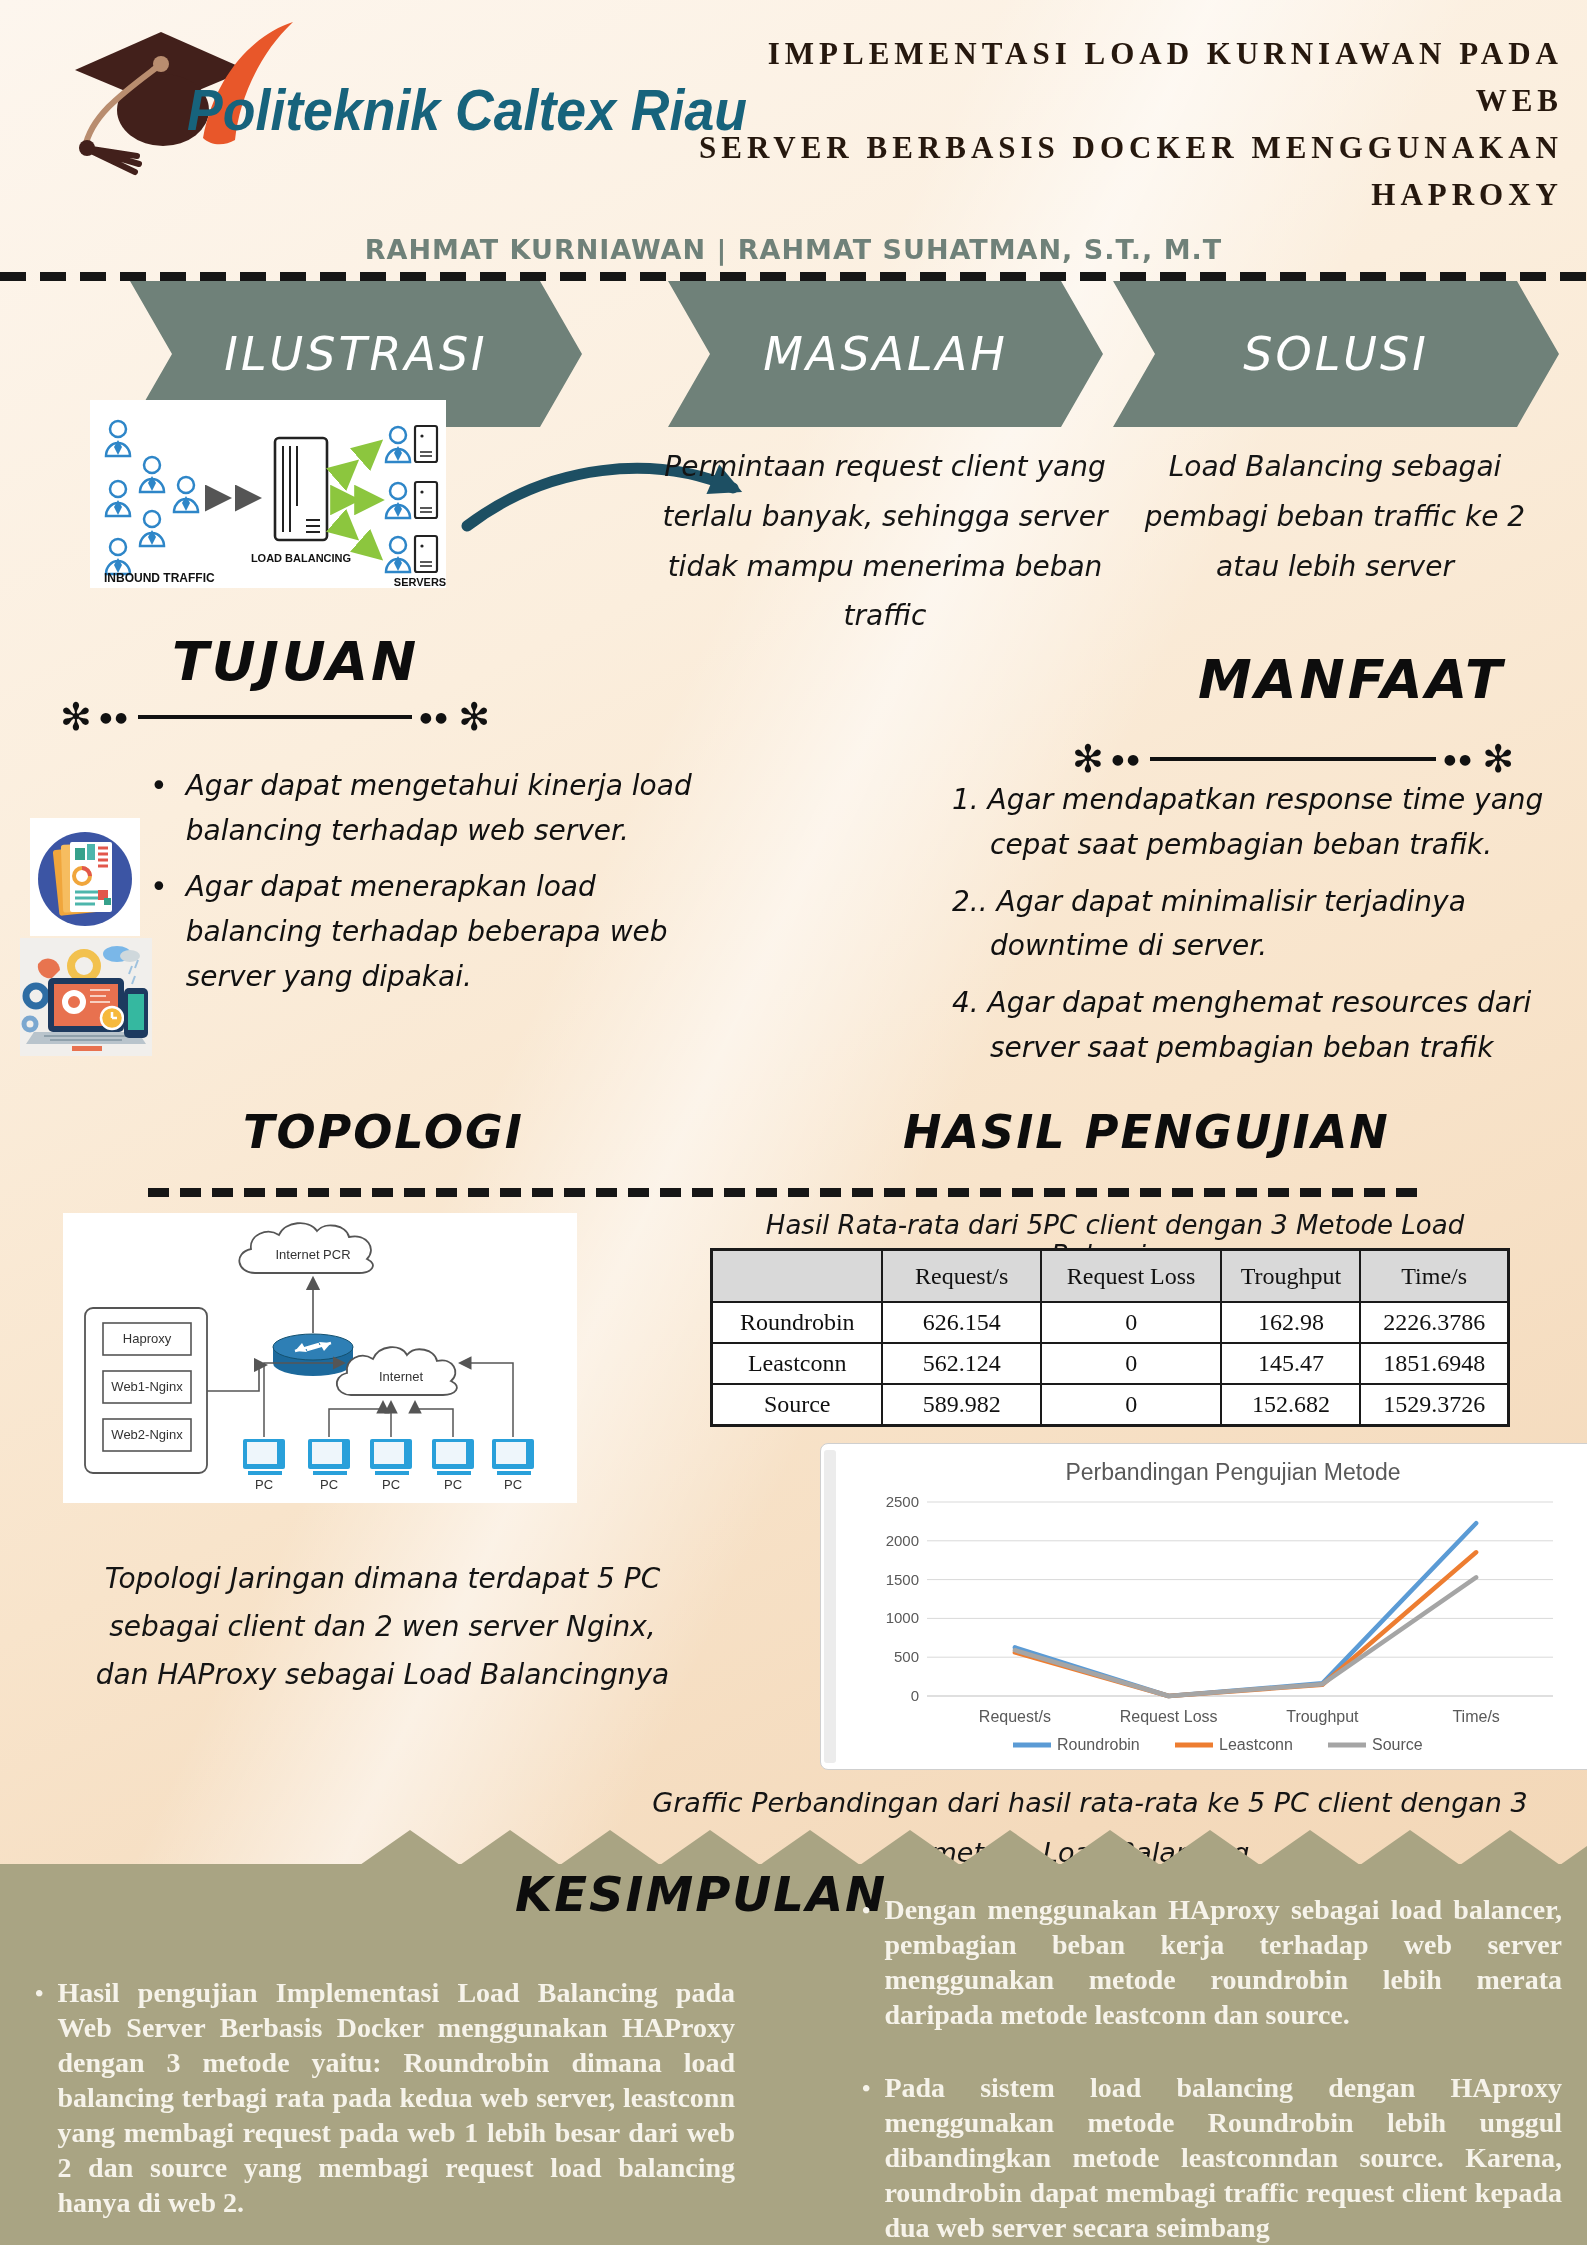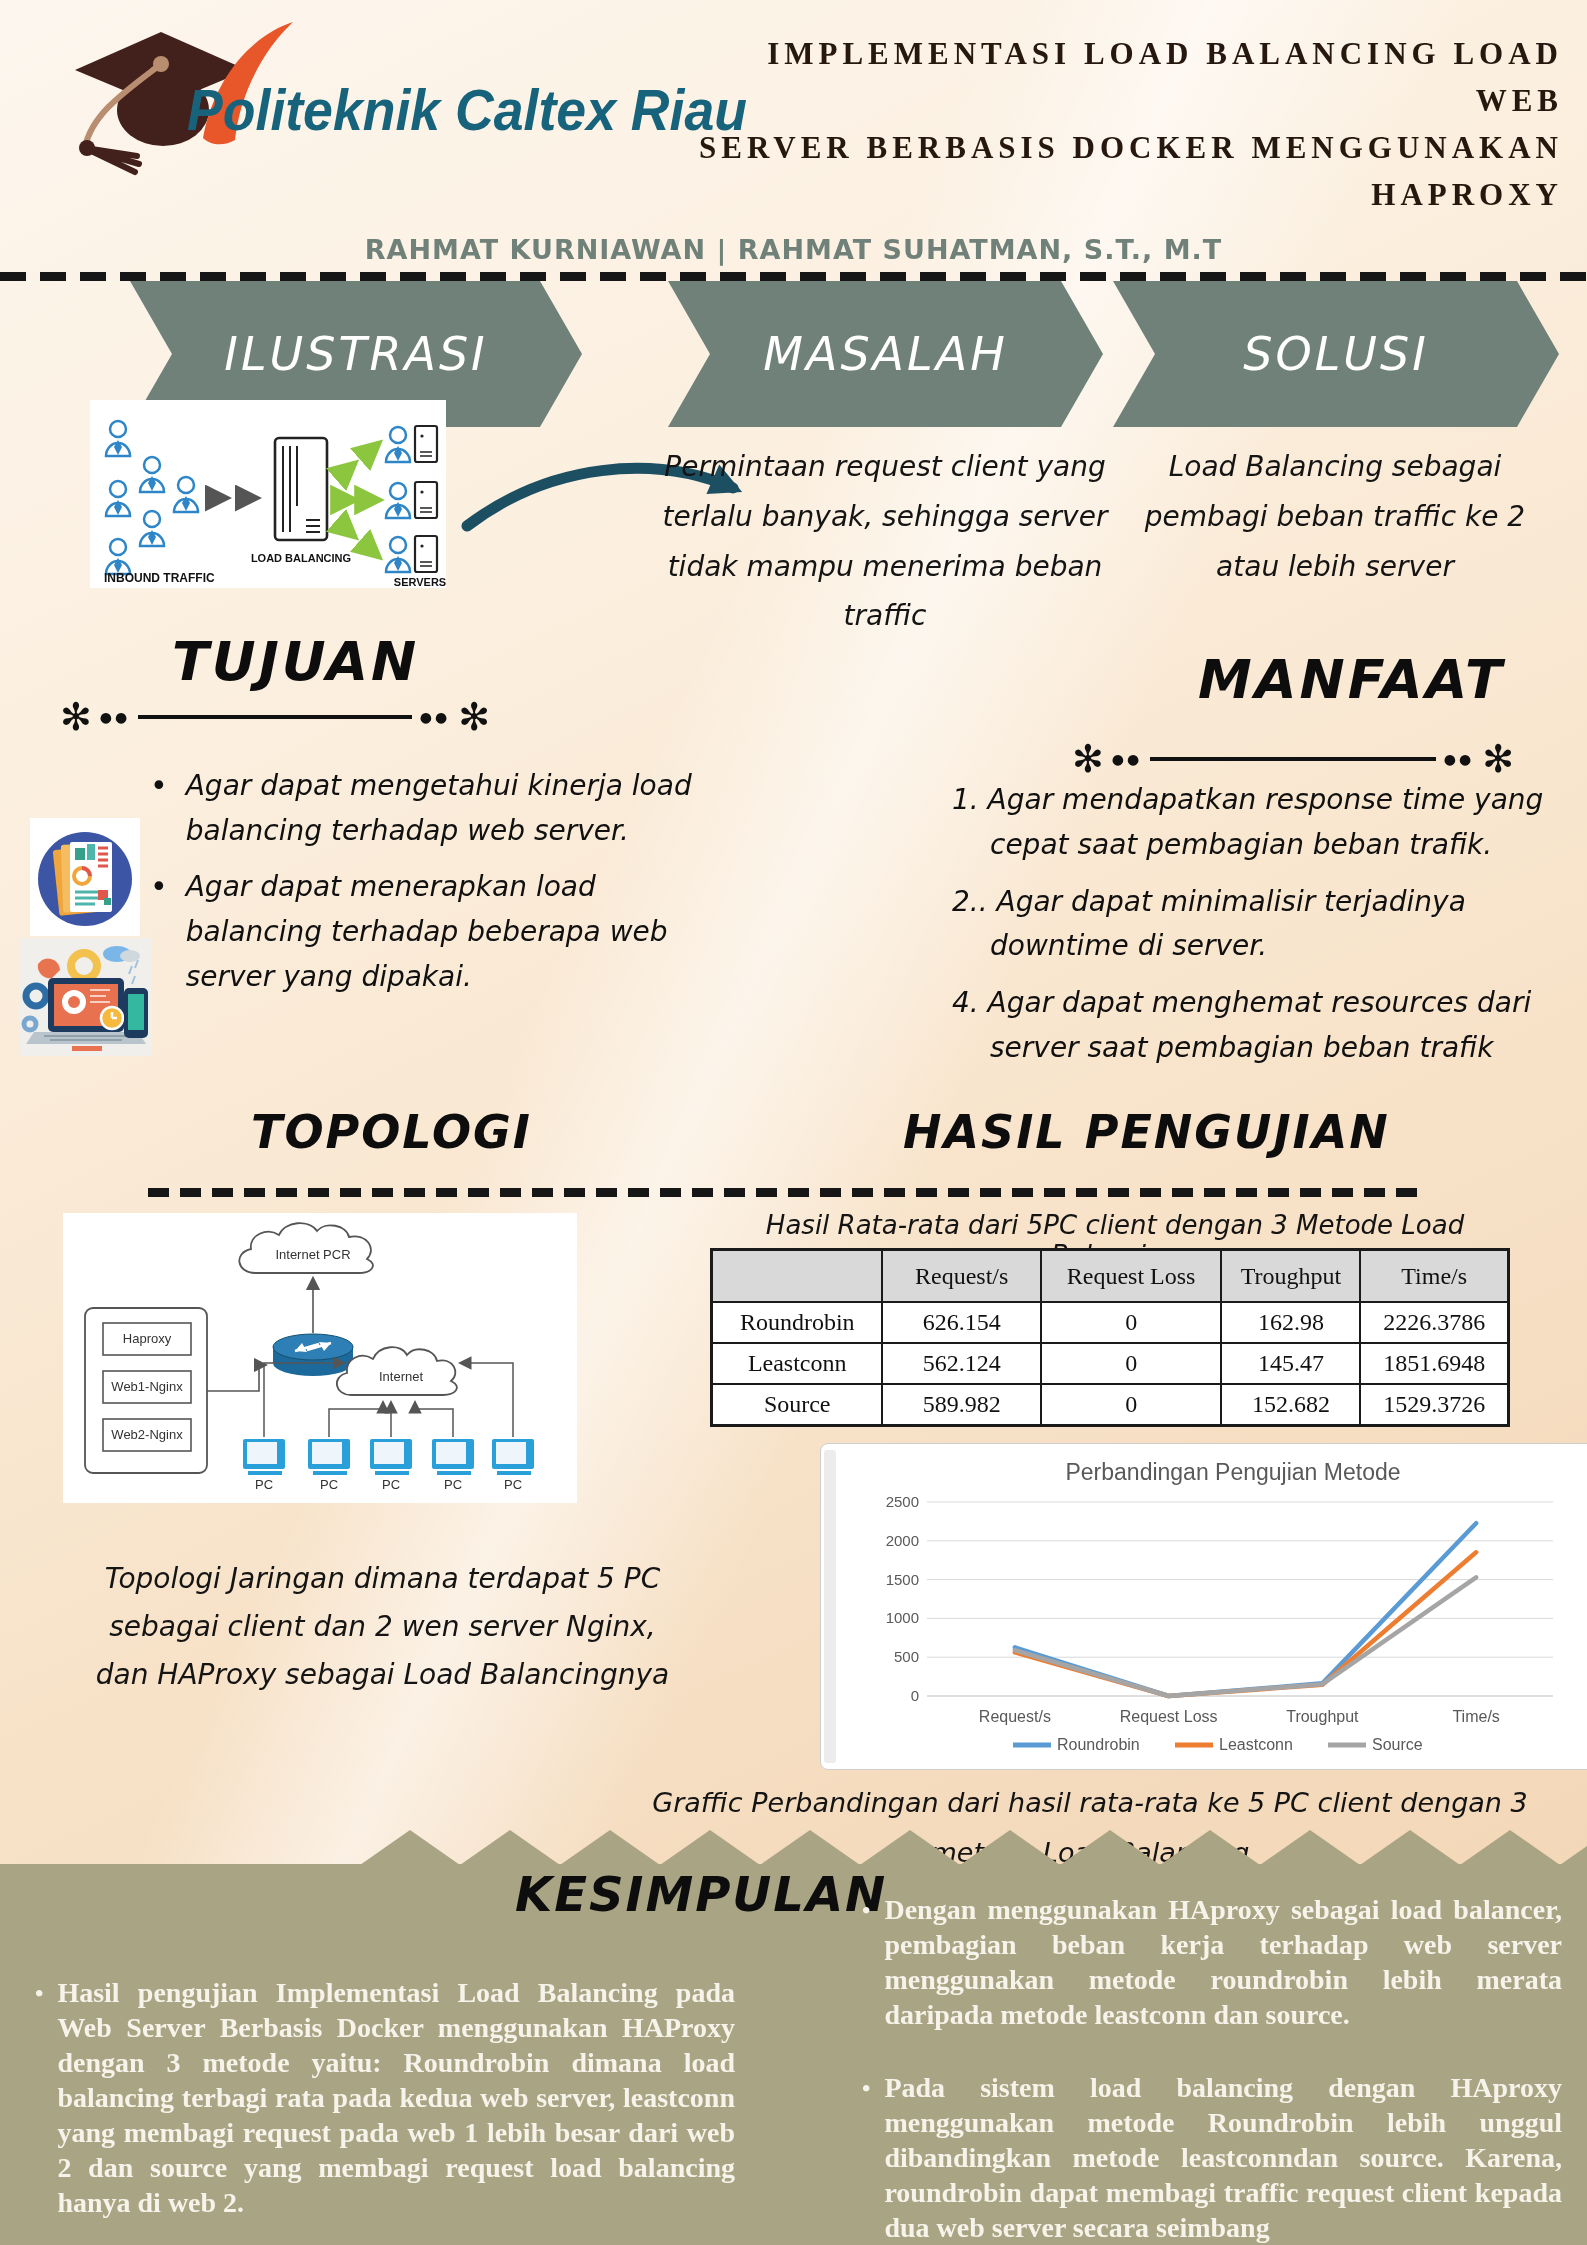--- a/index.html
+++ b/index.html
@@ -29,21 +29,21 @@
 
   
   .illus-panel{left:90px;top:400px;width:356px;height:188px;background:#fff;}
   .masalah{left:650px;top:442px;width:470px;text-align:center;font-size:28px;line-height:1.78;color:#141414;}
   .solusi{left:1140px;top:442px;width:390px;text-align:center;font-size:28px;line-height:1.78;color:#141414;}
 
   
   .sec-title{font-weight:700;color:#0d0d0d;}
   #tujuan-title{left:172px;top:630px;font-size:54px;letter-spacing:3px;}
   #manfaat-title{left:1198px;top:648px;font-size:54px;letter-spacing:3px;}
-  #topologi-title{left:243px;top:1105px;font-size:46px;letter-spacing:2px;margin-left:8px;}
+  #topologi-title{left:243px;top:1105px;font-size:46px;letter-spacing:2px;}
   #hasil-title{left:903px;top:1105px;font-size:46px;letter-spacing:2px;}
   .ornament{display:flex;align-items:center;gap:8px;color:#111;}
   #orn-tujuan{left:60px;top:694px;width:430px;height:46px;}
   #orn-manfaat{left:1072px;top:736px;width:442px;height:46px;}
   .orn-star{font-size:38px;line-height:1;}
   .orn-dots{font-size:14px;letter-spacing:3px;}
   .orn-line{flex:1;height:4px;background:#111;}
 
   .tujuan-list{left:150px;top:763px;width:590px;}
   .b-row{display:flex;gap:18px;margin-bottom:10px;font-size:28px;line-height:1.62;color:#101010;}
@@ -93,21 +93,21 @@
       <circle cx="126" cy="56" r="8" fill="#b98d6f"></circle>
       <path d="M126,56 C92,82 56,106 50,140" stroke="#b98d6f" stroke-width="6" fill="none" stroke-linecap="round"></path>
       <path d="M50,140 l52,8 M50,140 l54,16 M50,140 l50,24" stroke="#42201b" stroke-width="6" stroke-linecap="round"></path>
       <circle cx="52" cy="140" r="8" fill="#42201b"></circle>
     </g>
     <path d="M168,130 C180,66 220,26 258,14 C224,46 204,92 200,132 C190,138 176,138 168,130 Z" fill="#e8572a"></path>
     <text x="152" y="122" font-size="58" font-style="italic" font-weight="700" fill="#17637c" textLength="560" lengthAdjust="spacingAndGlyphs">Politeknik Caltex Riau</text>
   </svg>
 
   <div class="abs main-title">
-    <div>IMPLEMENTASI LOAD BALANCING LOAD WEB</div>
+    <div>IMPLEMENTASI LOAD KURNIAWAN PADA WEB</div>
     <div>SERVER BERBASIS DOCKER MENGGUNAKAN</div>
     <div>HAPROXY</div>
   </div>
 
   <div class="abs authors">RAHMAT KURNIAWAN | RAHMAT SUHATMAN, S.T., M.T</div>
   <div class="abs dash-line" id="dash-top"></div>
 
   <div class="abs chevron" id="chv1">
     <span>ILUSTRASI</span>
   </div>

